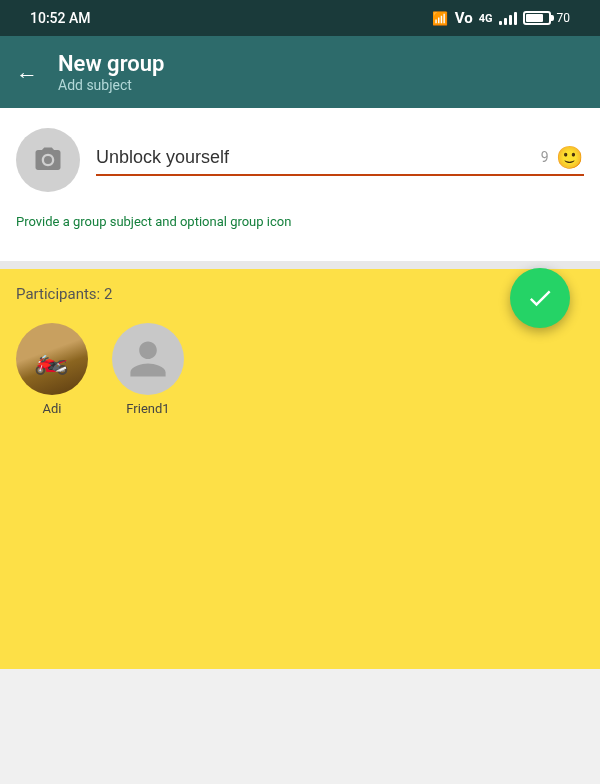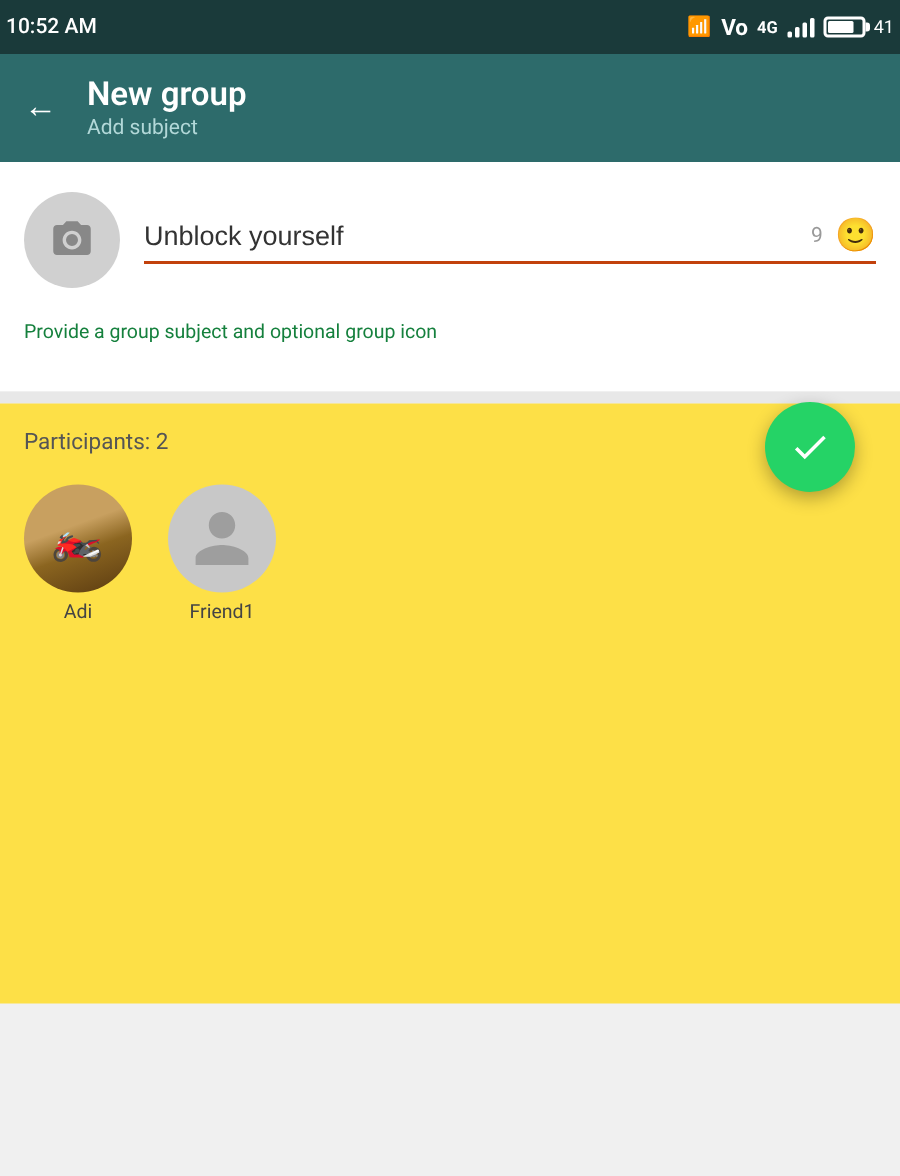--- a/index.html
+++ b/index.html
@@ -13,21 +13,21 @@
       position: relative;
     }
 
     
     .status-bar {
       background: #1a3a3a;
       height: 36px;
       display: flex;
       align-items: center;
       justify-content: space-between;
-      padding: 0 4px;
+      padding: 0 30px;
       gap: 40px;
     }
     .status-bar-time {
       color: #fff;
       font-size: 14px;
       font-weight: 500;
     }
     .status-bar-icons {
       display: flex;
       align-items: center;
@@ -274,21 +274,21 @@
     <span style="font-size:11px; font-weight:bold;">4G</span>
     <div class="signal-bars">
       <span></span>
         <span></span>
         <span></span>
         <span></span>
     </div>
     <div class="battery-icon">
       <div class="battery-fill"></div>
     </div>
-    <span style="color:#fff; font-size:12px;">41</span>
+    <span style="color:#fff; font-size:12px;">70</span>
   </div>
 </div>
 
 <div class="app-bar">
   <span class="back-arrow">←</span>
   <div class="app-bar-title-block">
     <span class="app-bar-title">New group</span>
     <span class="app-bar-subtitle">Add subject</span>
   </div>
 </div>

